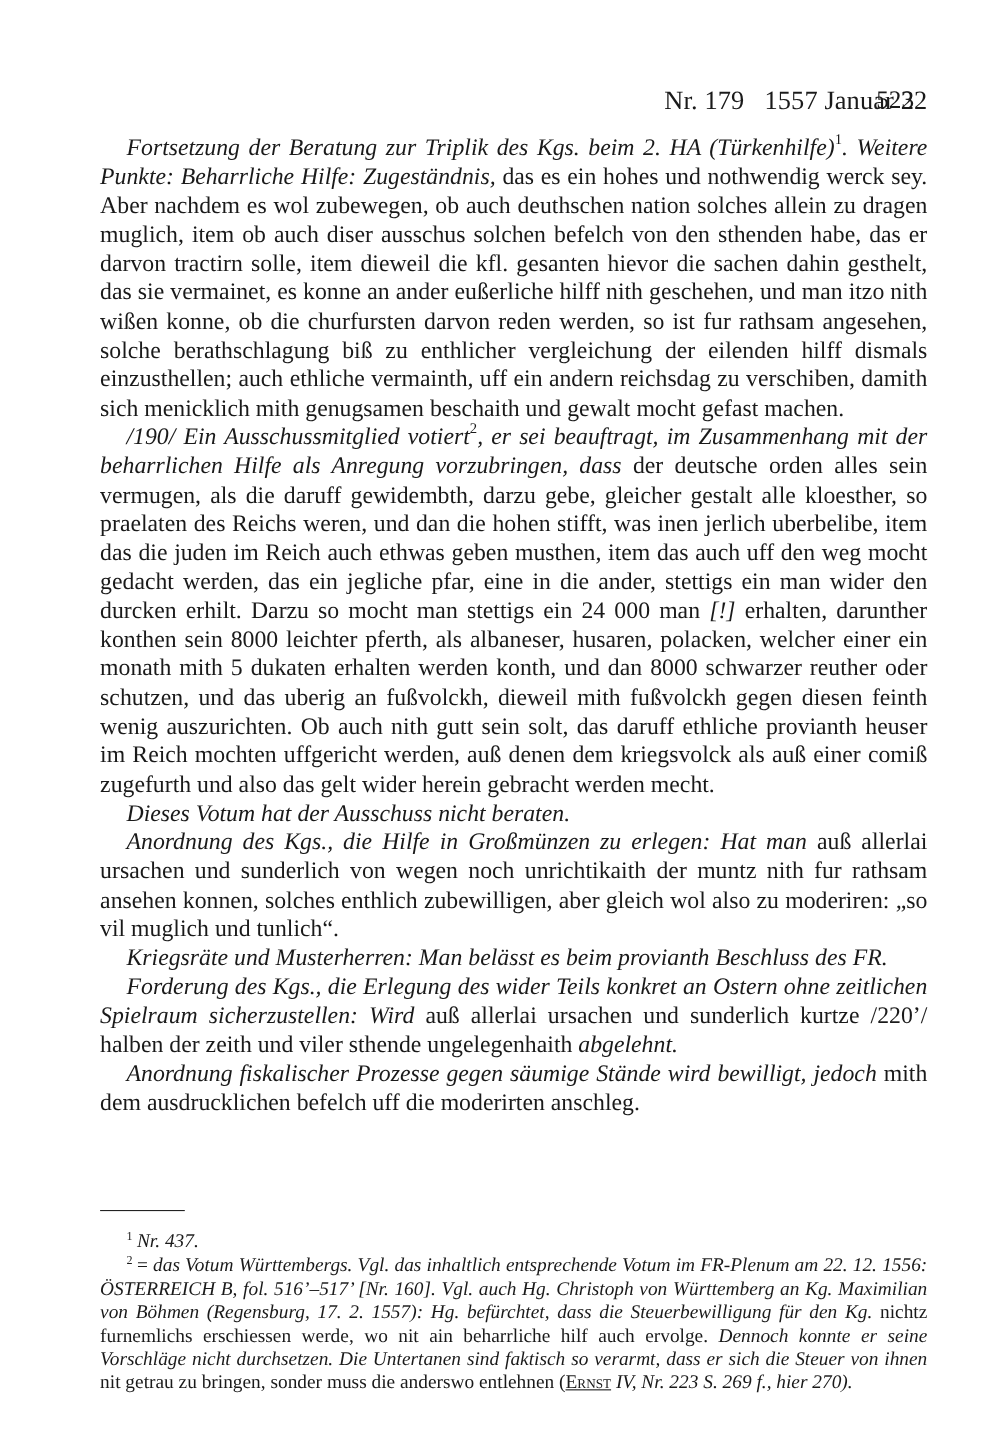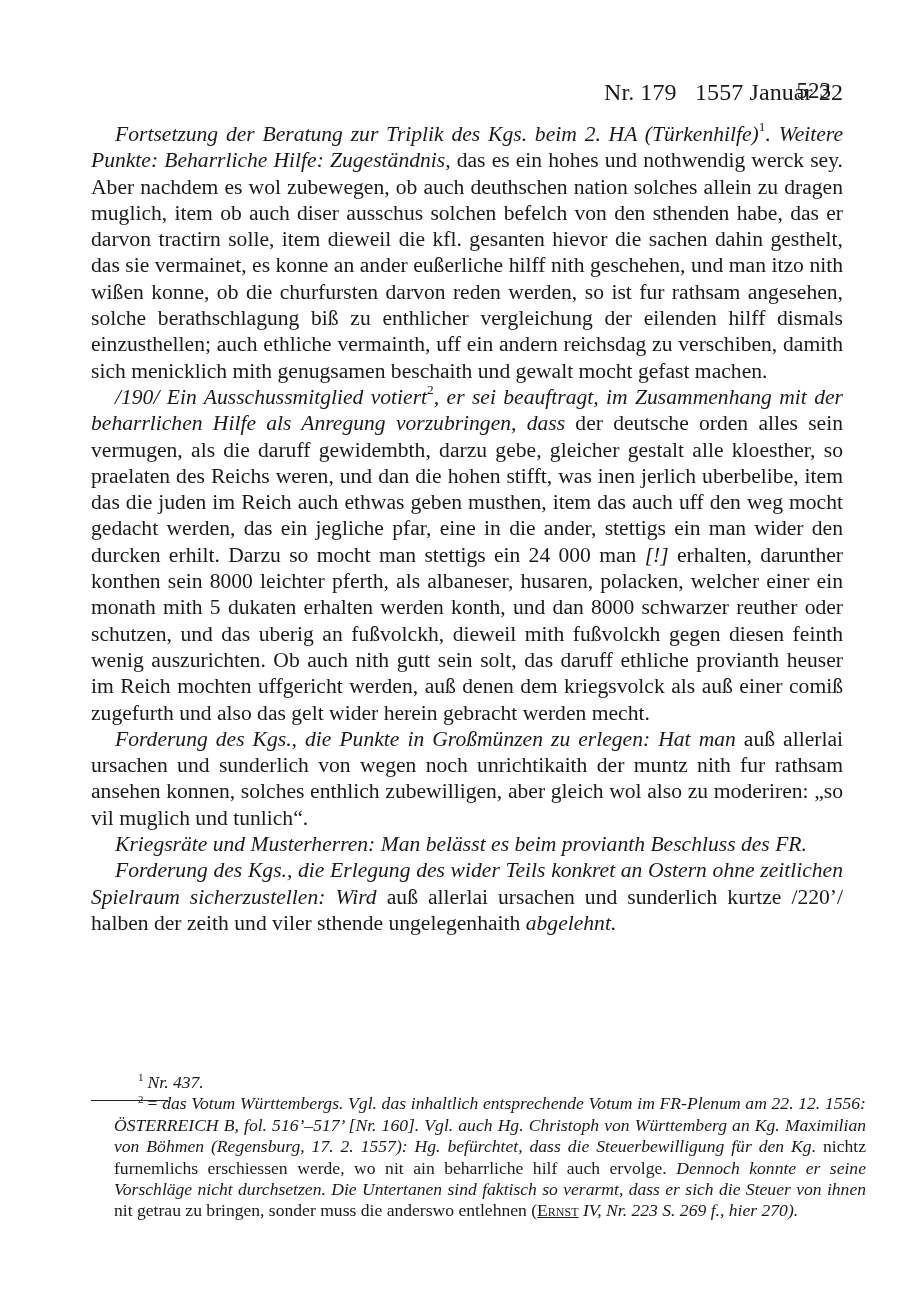--- a/index.html
+++ b/index.html
@@ -24,47 +24,49 @@
       hyphens: none;
     }
     .body-text p { margin: 0; text-indent: 24px; }
     .body-text i, .footnotes i { }
     sup { font-size: 62%; line-height: 0; position: relative; top: -0.1em; vertical-align: super; }
     .rule {
       position: absolute; top: 1100px; left: 91px; width: 77px; height: 0;
       border-top: 1px solid #222;
     }
     .footnotes {
-      position: absolute; top: 1072px; left: 91px; width: 752px;
-      font-size: 17.6px; line-height: 21.4px; text-align: justify; margin-left: 23px;
+      position: absolute; top: 1118px; left: 91px; width: 752px;
+      font-size: 17.6px; line-height: 21.4px; text-align: justify;
     }
     .footnotes p { margin: 0; text-indent: 24px; }
     .fn-marker { font-size: 11px; vertical-align: super; line-height: 0; margin-right: 4px; }
     .smallcaps { font-variant: small-caps; text-decoration: underline; }
   </style>
 </head>
 <body>
 
 <div class="header">
   <div class="running-head" style="white-space:pre;">Nr. 179   1557 Januar 22</div>
   <div class="page-number">523</div>
 </div>
 
 <div class="body-text">
   <p><i>Fortsetzung der Beratung zur Triplik des Kgs. beim 2. HA (Türkenhilfe)</i><sup>1</sup><i>. Weitere Punkte: Beharrliche Hilfe: Zugeständnis,</i><span> das es ein hohes und nothwendig werck sey. Aber nachdem es wol zubewegen, ob auch deuthschen nation solches allein zu dragen muglich, item ob auch diser ausschus solchen befelch von den sthenden habe, das er darvon tractirn solle, item dieweil die kfl. gesanten hievor die sachen dahin gesthelt, das sie vermainet, es konne an ander eußerliche hilff nith geschehen, und man itzo nith wißen konne, ob die churfursten darvon reden werden, so ist fur rathsam angesehen, solche berathschlagung biß zu enthlicher vergleichung der eilenden hilff dismals einzusthellen; auch ethliche vermainth, uff ein andern reichsdag zu verschiben, damith sich menicklich mith genugsamen beschaith und gewalt mocht gefast machen.</span></p>
 
   <p><i>/190/ Ein Ausschussmitglied votiert</i><sup>2</sup><i>, er sei beauftragt, im Zusammenhang mit der beharrlichen Hilfe als Anregung vorzubringen, dass</i><span> der deutsche orden alles sein vermugen, als die daruff gewidembth, darzu gebe, gleicher gestalt alle kloesther, so praelaten des Reichs weren, und dan die hohen stifft, was inen jerlich uberbelibe, item das die juden im Reich auch ethwas geben musthen, item das auch uff den weg mocht gedacht werden, das ein jegliche pfar, eine in die ander, stettigs ein man wider den durcken erhilt. Darzu so mocht man stettigs ein 24 000 man </span><i>[!]</i><span> erhalten, darunther konthen sein 8000 leichter pferth, als albaneser, husaren, polacken, welcher einer ein monath mith 5 dukaten erhalten werden konth, und dan 8000 schwarzer reuther oder schutzen, und das uberig an fußvolckh, dieweil mith fußvolckh gegen diesen feinth wenig auszurichten. Ob auch nith gutt sein solt, das daruff ethliche provianth heuser im Reich mochten uffgericht werden, auß denen dem kriegsvolck als auß einer comiß zugefurth und also das gelt wider herein gebracht werden mecht.</span></p>
 
+  <p><i>Dieses Votum hat der Ausschuss nicht beraten.</i></p>
 
-  <p><i>Forderung des Kgs., die Punkte in Großmünzen zu erlegen: Hat man</i><span> auß allerlai ursachen und sunderlich von wegen noch unrichtikaith der muntz nith fur rathsam ansehen konnen, solches enthlich zubewilligen, aber gleich wol also zu moderiren: „so vil muglich und tunlich“.</span></p>
+  <p><i>Anordnung des Kgs., die Hilfe in Großmünzen zu erlegen: Hat man</i><span> auß allerlai ursachen und sunderlich von wegen noch unrichtikaith der muntz nith fur rathsam ansehen konnen, solches enthlich zubewilligen, aber gleich wol also zu moderiren: „so vil muglich und tunlich“.</span></p>
 
   <p><i>Kriegsräte und Musterherren: Man belässt es beim provianth Beschluss des FR.</i></p>
 
   <p><i>Forderung des Kgs., die Erlegung des wider Teils konkret an Ostern ohne zeitlichen Spielraum sicherzustellen: Wird</i><span> auß allerlai ursachen und sunderlich kurtze /220’/ halben der zeith und viler sthende ungelegenhaith </span><i>abgelehnt.</i></p>
 
+  <p><i>Anordnung fiskalischer Prozesse gegen säumige Stände wird bewilligt, jedoch</i><span> mith dem ausdrucklichen befelch uff die moderirten anschleg.</span></p>
 </div>
 
 <div class="rule"></div>
 
 <div class="footnotes">
   <p><span class="fn-marker">1</span><i>Nr. 437.</i></p>
   <p><span class="fn-marker">2</span><span>= </span><i>das Votum Württembergs. Vgl. das inhaltlich entsprechende Votum im FR-Plenum am 22. 12. 1556: ÖSTERREICH B, fol. 516’–517’ [Nr. 160]. Vgl. auch Hg. Christoph von Württemberg an Kg. Maximilian von Böhmen (Regensburg, 17. 2. 1557): Hg. befürchtet, dass die Steuerbewilligung für den Kg.</i><span> nichtz furnemlichs erschiessen werde, wo nit ain beharrliche hilf auch ervolge. </span><i>Dennoch konnte er seine Vorschläge nicht durchsetzen. Die Untertanen sind faktisch so verarmt, dass er sich die Steuer von ihnen</i><span> nit getrau zu bringen, sonder muss die anderswo entlehnen (</span><span class="smallcaps">Ernst</span><i> IV, Nr. 223 S. 269 f., hier 270).</i></p>
 </div>
 
 </body></html>

